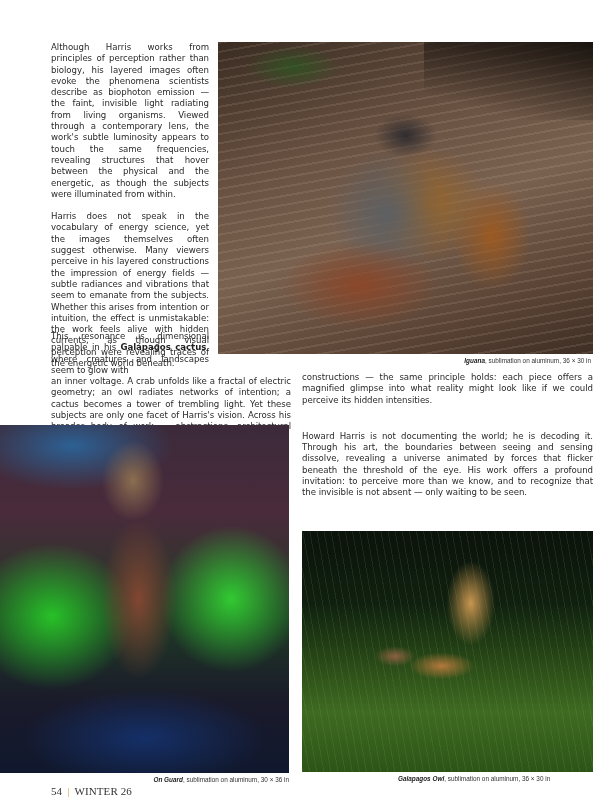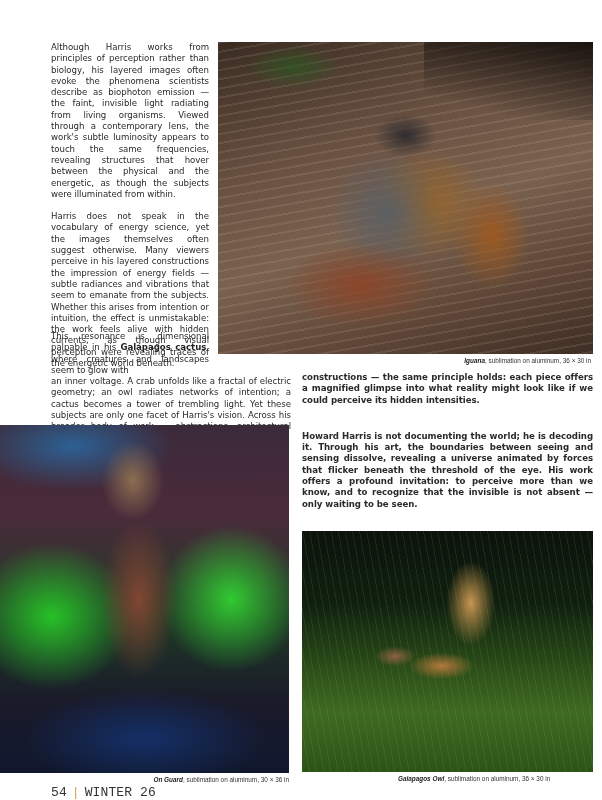--- a/index.html
+++ b/index.html
@@ -4,21 +4,21 @@
 <style>
   html, body { margin: 0; padding: 0; background: #ffffff; }
   body { width: 602px; height: 800px; position: relative; overflow: hidden;
          font-family: "DejaVu Sans", "Liberation Sans", sans-serif; color: #2a2a2a; }
   .body-text { font-size: 8.6px; line-height: 11.3px; text-align: justify; letter-spacing: -0.05px; }
   .p { margin: 0; }
   .col-left { position: absolute; left: 51px; top: 42px; width: 158px; }
   .col-left .p + .p { margin-top: 11px; }
   .wide-para { position: absolute; left: 51px; top: 331px; width: 240px; }
   .wide-para .lead { width: 158px; }
-  .col-right { position: absolute; left: 302px; top: 372px; width: 291px; font-weight: bold; }
+  .col-right { position: absolute; left: 302px; top: 372px; width: 291px; }
   .col-right .p + .p { margin-top: 25px; }
   b.series { font-weight: bold; color: #1e1e1e; }
 
   .art { position: absolute; overflow: hidden; }
   .iguana { left: 218px; top: 42px; width: 375px; height: 312px;
     background:
       radial-gradient(ellipse 30% 20% at 38% 78%, rgba(140,70,40,0.95), transparent 70%),
       radial-gradient(ellipse 22% 30% at 45% 55%, rgba(90,95,100,0.95), transparent 70%),
       radial-gradient(ellipse 22% 25% at 56% 52%, rgba(150,100,40,0.95), transparent 72%),
       radial-gradient(ellipse 15% 25% at 73% 62%, rgba(160,90,30,0.9), transparent 70%),
@@ -49,22 +49,22 @@
       repeating-linear-gradient(80deg, rgba(120,200,80,0.12) 0 1px, transparent 1px 7px),
       linear-gradient(180deg, #0c120c 0%, #102010 30%, #2a4a18 55%, #3f6a22 75%, #2d5418 100%);
   }
 
   .caption { position: absolute; font-family: "Liberation Sans", sans-serif; font-size: 6.4px; color: #333; white-space: nowrap; }
   .caption .t { font-weight: bold; font-style: italic; color: #222; }
   .cap-iguana { right: 11px; top: 357px; }
   .cap-onguard { right: 313px; top: 776px; }
   .cap-flyowl { left: 398px; top: 775px; }
 
-  .folio { position: absolute; left: 51px; top: 785px; font-family: Liberation Mono, monospace;
-           font-size: 13px; color: #333; letter-spacing: 0.1px; }
+  .folio { position: absolute; left: 51px; top: 785px; font-family: Liberation Serif, serif;
+           font-size: 11px; color: #333; letter-spacing: 0.1px; }
   .folio .sep { color: #d4a24a; margin: 0 5px; }
 </style>
 </head>
 <body>
 
 <div class="col-left body-text">
   <p class="p">Although Harris works from principles of perception rather than biology, his layered images often evoke the phenomena scientists describe as biophoton emission — the faint, invisible light radiating from living organisms. Viewed through a contemporary lens, the work's subtle luminosity appears to touch the same frequencies, revealing structures that hover between the physical and the energetic, as though the subjects were illuminated from within.</p>
   <p class="p">Harris does not speak in the vocabulary of energy science, yet the images themselves often suggest otherwise. Many viewers perceive in his layered constructions the impression of energy fields — subtle radiances and vibrations that seem to emanate from the subjects. Whether this arises from intention or intuition, the effect is unmistakable: the work feels alive with hidden currents, as though visual perception were revealing traces of the energetic world beneath.</p>
 </div>
 

